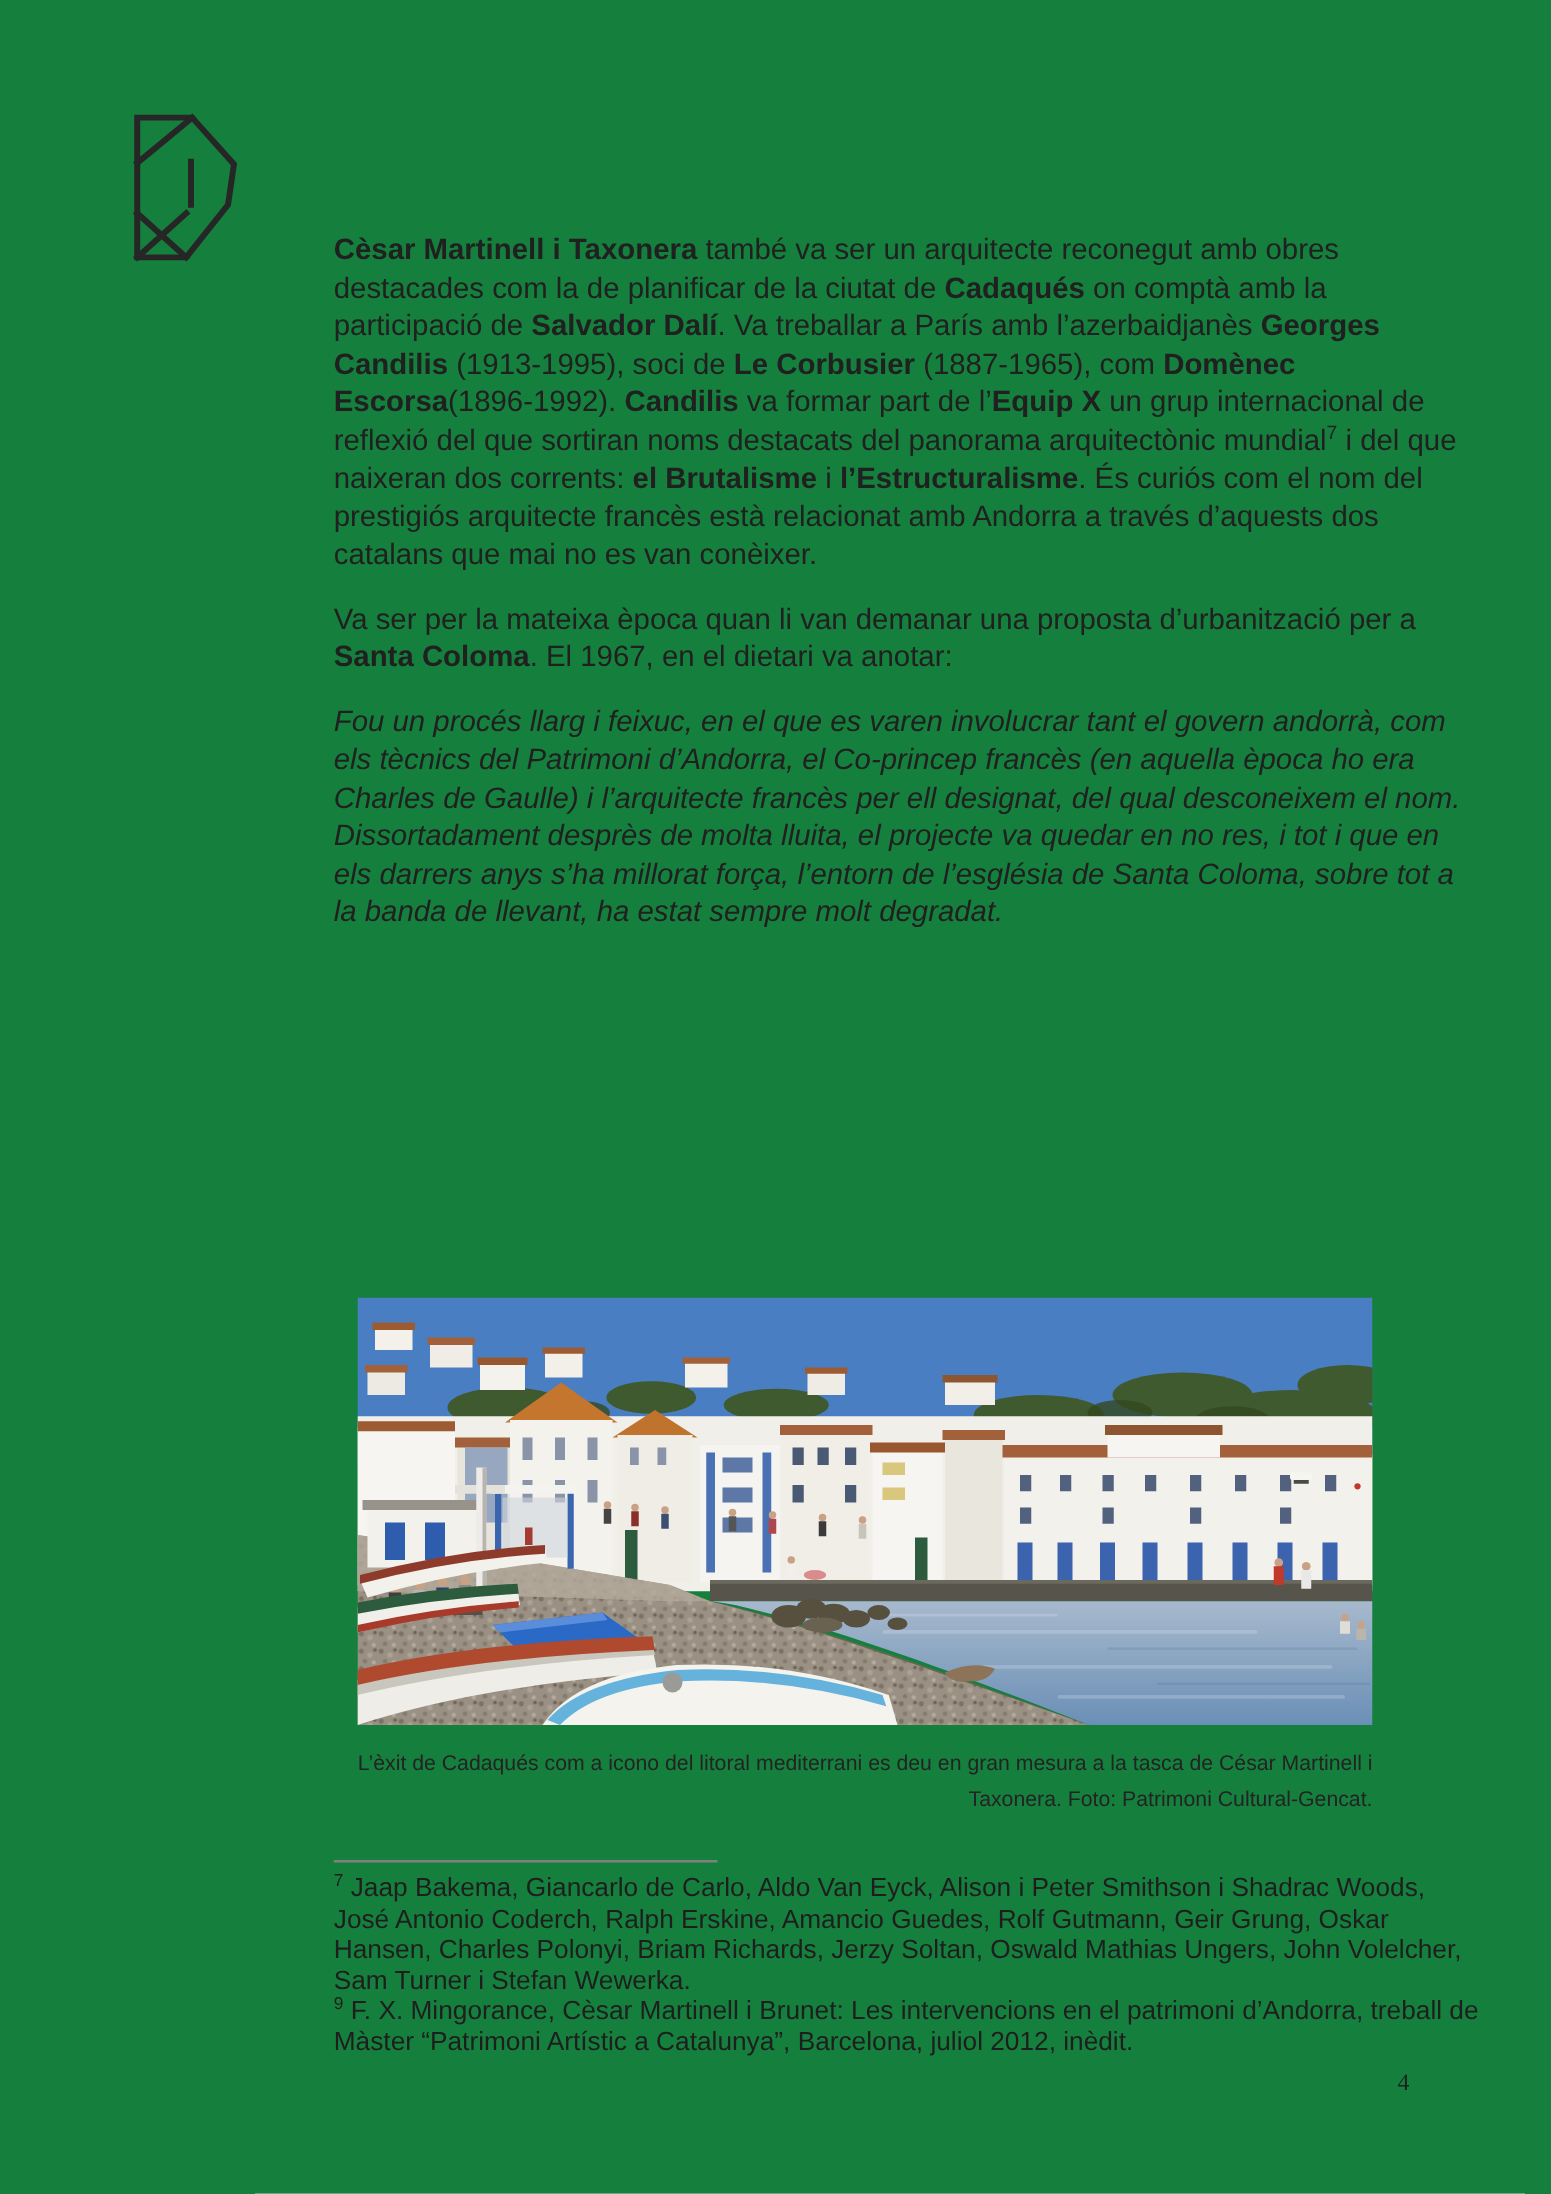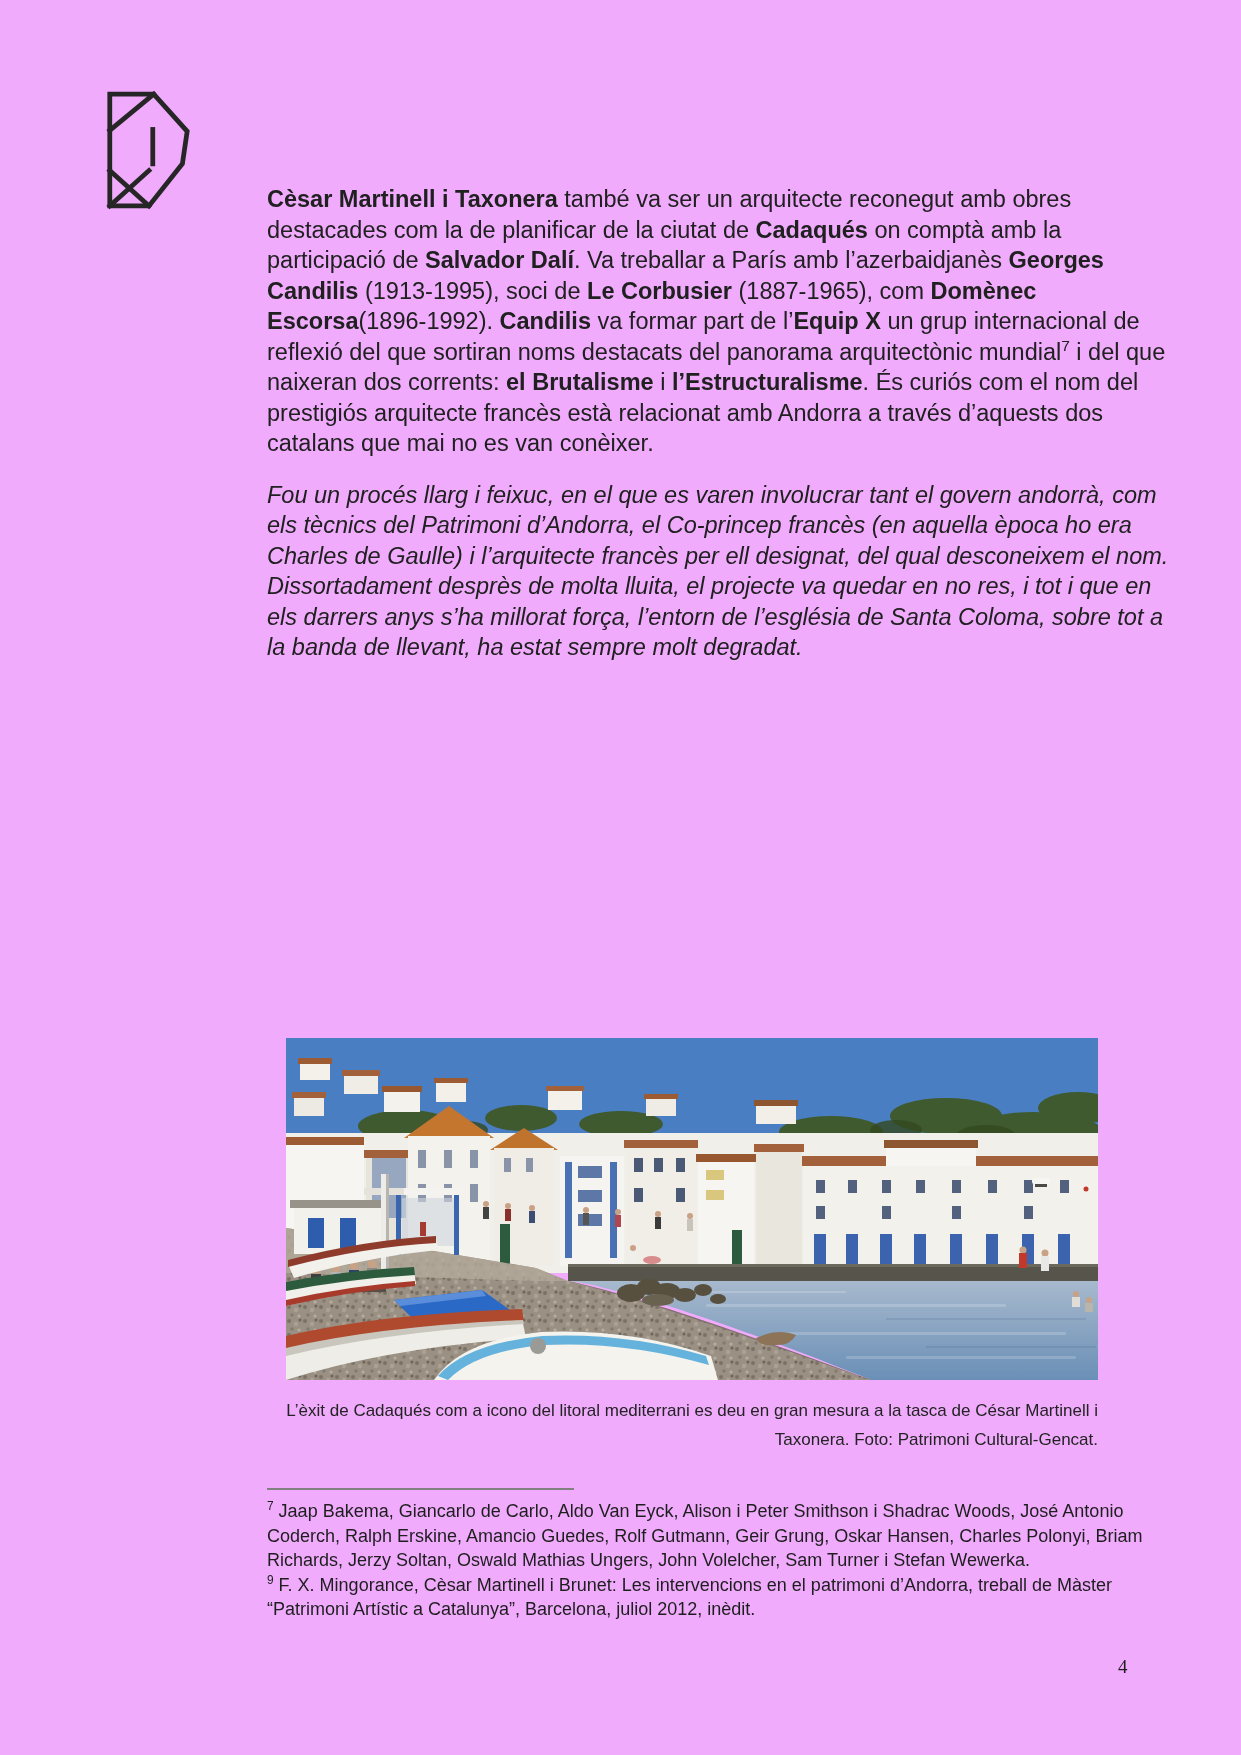--- a/index.html
+++ b/index.html
@@ -1,32 +1,32 @@
 <!DOCTYPE html>
 <html lang="ca"><head>
 <meta charset="utf-8">
 <style>
   html,body{margin:0;padding:0;background:#e9e9e9;}
   .page{
-    position:relative;width:1241px;height:1755px;margin:0 auto;background:#f0abfc;
+    position:relative;width:1241px;height:1755px;margin:0 auto;background:#15803d;
     font-family:"Liberation Sans",sans-serif;color:#202020;overflow:hidden;
   }
   .logo{position:absolute;left:105px;top:88px;width:86px;height:124px;}
   .logo svg{width:100%;height:100%;}
   .content{position:absolute;left:267px;top:184px;width:918px;}
   p.body{font-size:23.5px;line-height:30.5px;margin:0 0 21px 0;}
   p.quote{font-size:23.5px;line-height:30.5px;margin:0 0 21px 0;font-style:italic;}
   .b{font-weight:bold;}
   .i{}
   sup{font-size:0.66em;line-height:0;}
   figure.fig{position:absolute;left:286px;top:1038px;width:852px;margin:0;}
   .photo{width:812px;height:342px;display:block;}
   .photo svg{display:block;width:100%;height:100%;}
   figcaption{margin-top:16px;text-align:right;font-size:17px;line-height:29px;color:#232323;width:812px;}
-  .footnotes{position:absolute;left:267px;top:1488px;width:918px;font-size:18px;line-height:24.5px;color:#1e1e1e;}
+  .footnotes{position:absolute;left:267px;top:1488px;width:918px;font-size:21px;line-height:24.5px;color:#1e1e1e;}
   .fn-sep{width:307px;border-top:2px solid #808080;margin:0 0 9px 0;}
   .fn{margin:0;}
   .page-number{position:absolute;left:1118px;top:1656px;font-size:19px;font-family:"Liberation Serif",serif;color:#1e1e1e;}
 </style>
 </head>
 <body>
 
 <div class="page">
 
   <div class="logo">
@@ -34,20 +34,21 @@
       <path d="M5,4 L51,4 L86,43 L81,77 L46,121 L5,121 Z"></path>
       <path d="M51,4 L5,42"></path>
       <path d="M50,41 L50,77"></path>
       <path d="M5,84 L46,121"></path>
       <path d="M46,84 L5,121"></path>
     </svg>
   </div>
 
   <main class="content">
     <p class="body"><span class="b">Cèsar Martinell i Taxonera</span><span> també va ser un arquitecte reconegut amb obres destacades com la de planificar de la ciutat de </span><span class="b">Cadaqués</span><span> on comptà amb la participació de </span><span class="b">Salvador Dalí</span><span>. Va treballar a París amb l’azerbaidjanès </span><span class="b">Georges Candilis</span><span> (1913-1995), soci de </span><span class="b">Le Corbusier</span><span> (1887-1965), com </span><span class="b">Domènec Escorsa</span><span>(1896-1992). </span><span class="b">Candilis</span><span> va formar part de l’</span><span class="b">Equip X</span><span> un grup internacional de reflexió del que sortiran noms destacats del panorama arquitectònic mundial</span><sup>7</sup><span> i del que naixeran dos corrents: </span><span class="b">el Brutalisme</span><span> i </span><span class="b">l’Estructuralisme</span><span>. És curiós com el nom del prestigiós arquitecte francès està relacionat amb Andorra a través d’aquests dos catalans que mai no es van conèixer.</span></p>
+    <p class="body"><span>Va ser per la mateixa època quan li van demanar una proposta d’urbanització per a </span><span class="b">Santa Coloma</span><span>. El 1967, en el dietari va anotar:</span></p>
     <p class="quote"><span>Fou un procés llarg i feixuc, en el que es varen involucrar tant el govern andorrà, com els tècnics del Patrimoni d’Andorra, el Co-princep francès (en aquella època ho era Charles de Gaulle) i l’arquitecte francès per ell designat, del qual desconeixem el nom. Dissortadament desprès de molta lluita, el projecte va quedar en no res, i tot i que en els darrers anys s’ha millorat força, l’entorn de l’església de Santa Coloma, sobre tot a la banda de llevant, ha estat sempre molt degradat.</span></p>
   </main>
 
   <figure class="fig">
     <div class="photo">
       <svg viewBox="0 0 812 342" preserveAspectRatio="none">
         <defs>
           <linearGradient id="seaG" x1="0" y1="0" x2="0" y2="1">
             <stop offset="0" stop-color="#a7b9cd"></stop>
             <stop offset="1" stop-color="#6a8fb6"></stop>

